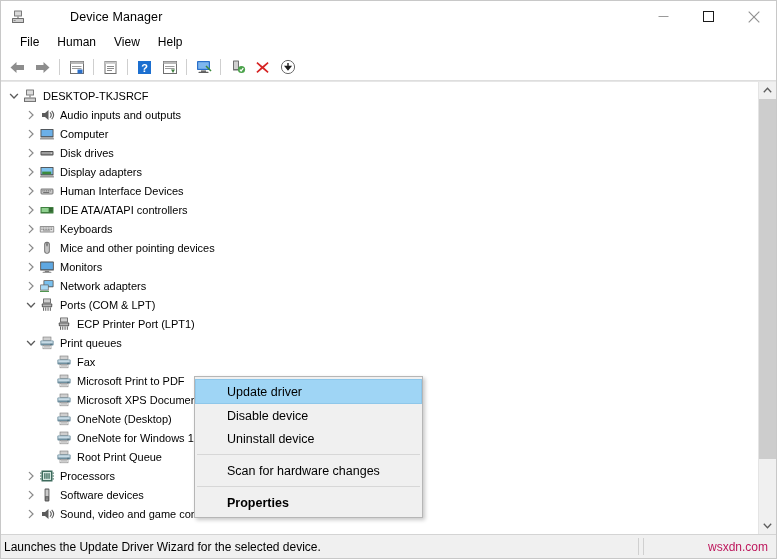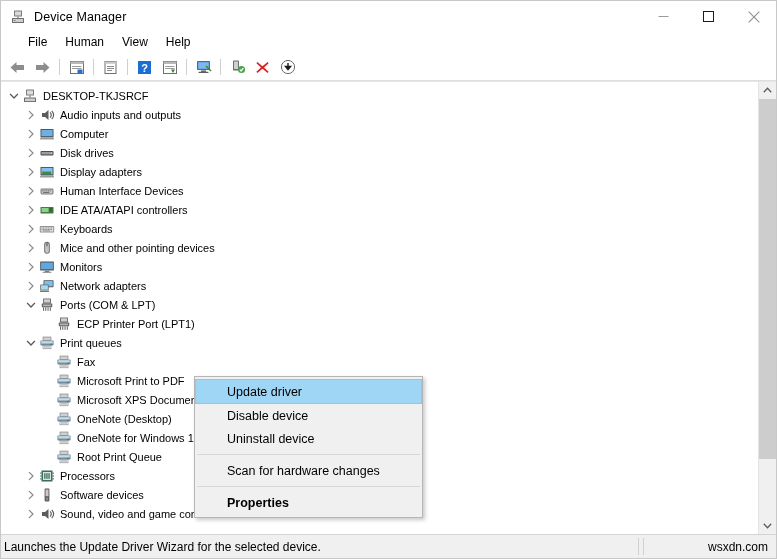--- a/index.html
+++ b/index.html
@@ -30,20 +30,21 @@
   }
 
   
   .titlebar {
     height: 31px;
     background: #ffffff;
     display: flex;
     align-items: center;
     flex: 0 0 auto;
     position: relative;
+    gap: 36px;
   }
   .title-icon {
     width: 16px; height: 16px;
     margin-left: 9px; margin-right: 8px;
     position: relative;
     flex: 0 0 auto;
   }
   .title-text {
     font-size: 12.5px;
     color: #000000;
@@ -60,21 +61,21 @@
     display: flex; align-items: center; justify-content: center;
     background: transparent;
   }
   .win-btn svg { display: block; }
 
   
   .menubar {
     height: 22px;
     display: flex;
     align-items: center;
-    padding-left: 18px;
+    padding-left: 10px;
     flex: 0 0 auto;
     background: #ffffff;
   }
   .menubar-item {
     padding: 2px 9px 3px 9px;
     font-size: 12px;
     color: #000;
     line-height: 15px;
   }
 
@@ -177,21 +178,21 @@
   }
   .status-text {
     padding-left: 3px;
     color: #000;
     line-height: 16px;
   }
   .watermark {
     position: absolute;
     right: 8px;
     font-size: 12px;
-    color: #000000;
+    color: #be185d;
     font-family: "Liberation Sans", sans-serif;
   }
   .status-sep {
     position: absolute;
     width: 1px; height: 17px;
     background: #d0d0d0;
   }
 
   
   .ctxmenu {

